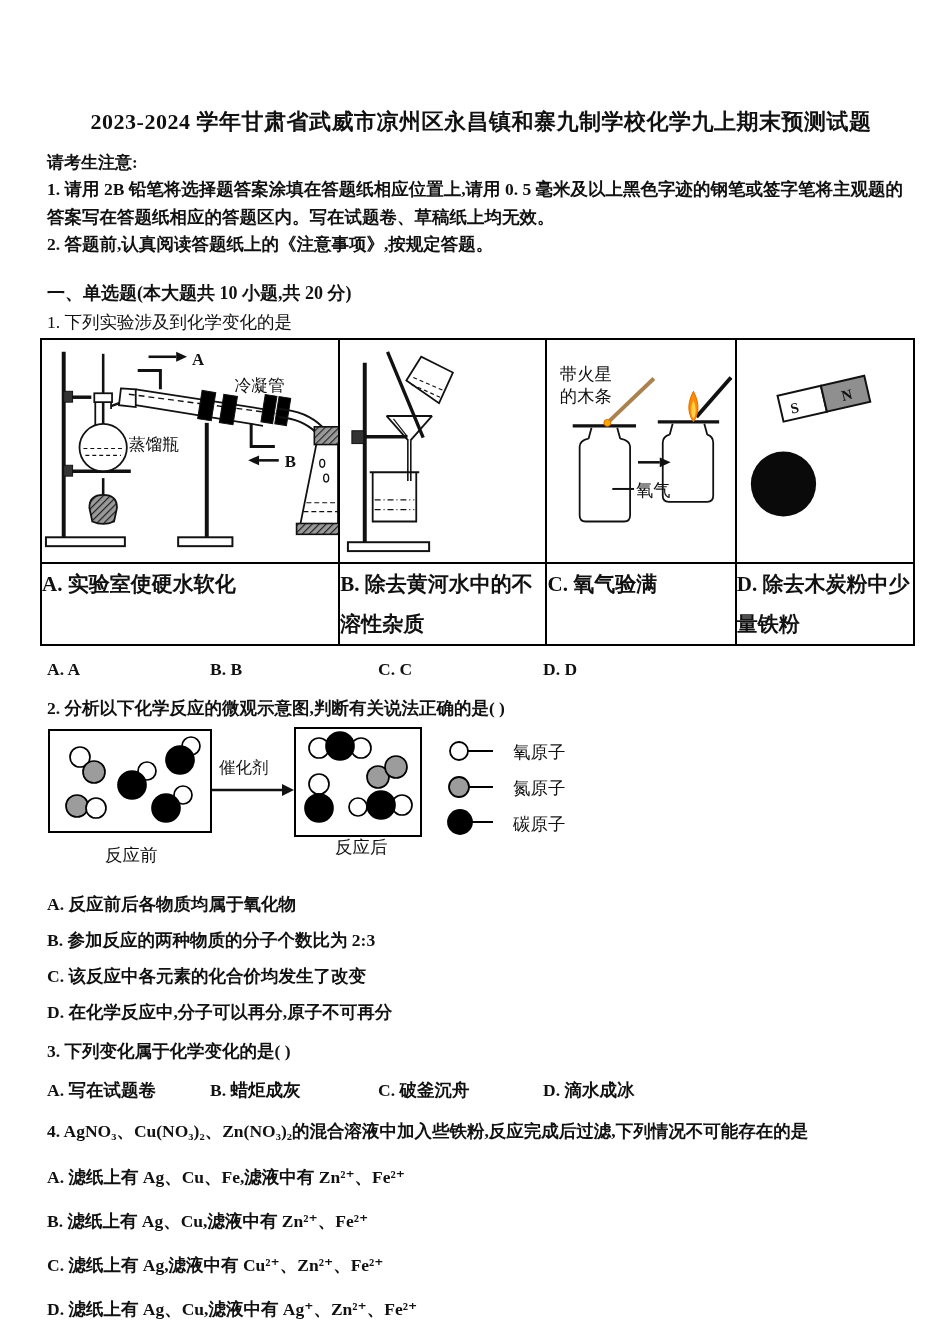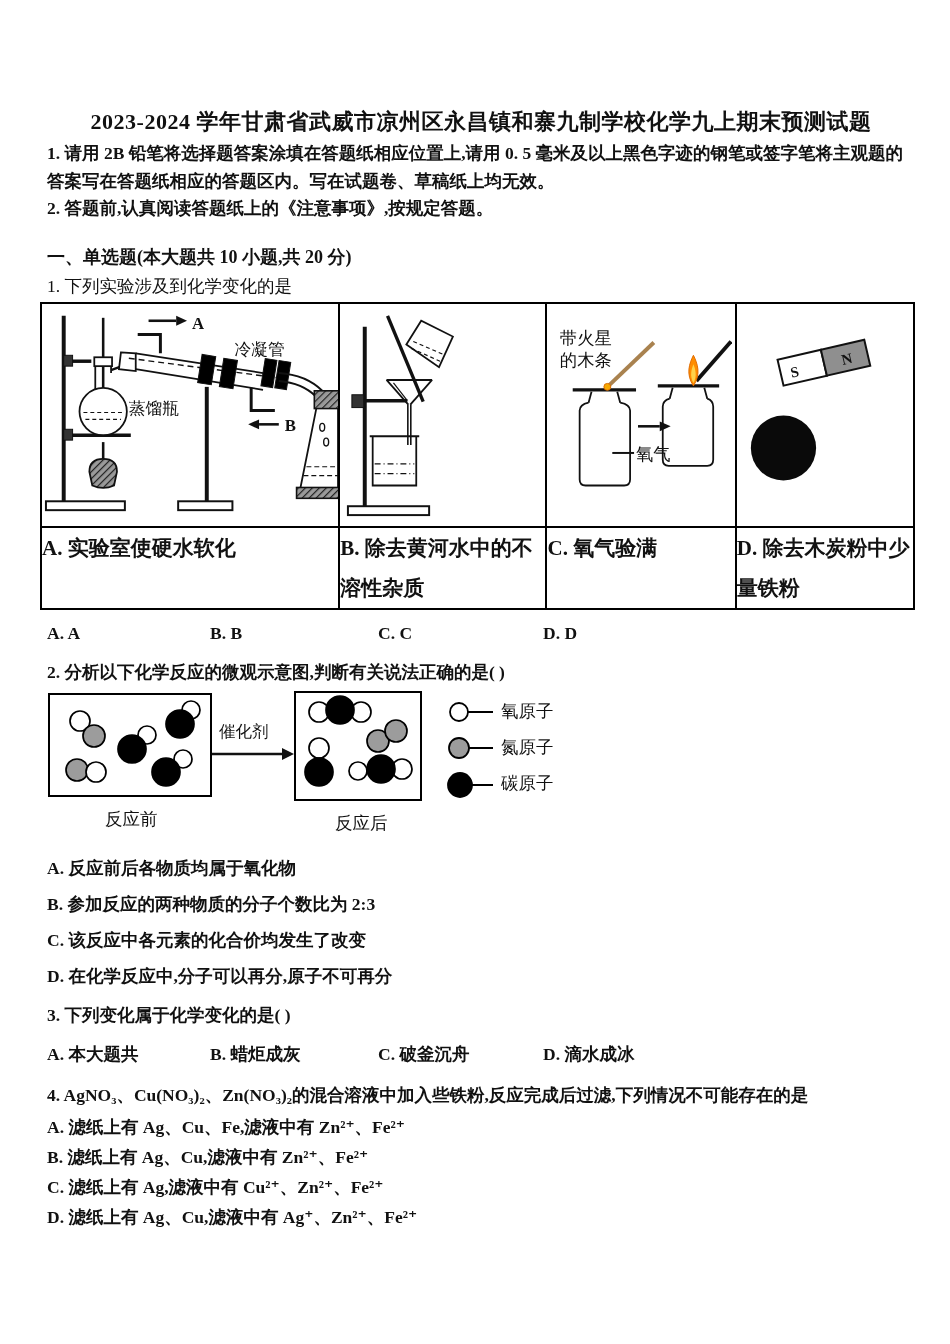--- a/index.html
+++ b/index.html
@@ -26,37 +26,38 @@
   .opt-row { display:flex; margin-top:14px; font-size:17.5px; font-weight:bold; }
   .opt-row span:nth-child(1){ width:163px; }
   .opt-row span:nth-child(2){ width:168px; }
   .opt-row span:nth-child(3){ width:165px; }
   .q2-stem { margin-top:16px; }
   .diagram { position:relative; height:152px; margin-top:6px; }
   .mol-box { position:absolute; background:#fff; }
   .diag-label { position:absolute; font-size:17.5px; }
   .arrow-label { position:absolute; font-size:16.5px; }
   .legend { position:absolute; left:400px; top:8px; }
-  .legend-row { display:flex; align-items:flex-start; height:29px; margin-bottom:7px; }
+  .legend-row { display:flex; align-items:flex-end; height:29px; margin-bottom:7px;gap:12px; }
   .legend-row .lg-label { font-size:17.5px; margin-left:4px; }
   .option-line { font-size:17.5px; font-weight:bold; line-height:22px; margin-top:14px; }
   .q2-opts { margin-top:12px; }
-  .q4-block .option-line { margin-top:8px; }
+  .q4-block .option-line { margin-top:22px; }
   svg { display:block; }
   svg text { font-family:"Liberation Serif","DejaVu Sans",serif; fill:#111; }
 </style>
 </head>
 <body>
 
 <div class="page">
   <div class="content">
 
     <h1 class="title">2023-2024 学年甘肃省武威市凉州区永昌镇和寨九制学校化学九上期末预测试题</h1>
 
     <div>
+      <div class="notice-heading">请考生注意:</div>
       <div class="notice-line">1. 请用 2B 铅笔将选择题答案涂填在答题纸相应位置上,请用 0. 5 毫米及以上黑色字迹的钢笔或签字笔将主观题的</div>
       <div class="notice-line">答案写在答题纸相应的答题区内。写在试题卷、草稿纸上均无效。</div>
       <div class="notice-line">2. 答题前,认真阅读答题纸上的《注意事项》,按规定答题。</div>
     </div>
 
     <div class="section-heading">一、单选题(本大题共 10 小题,共 20 分)</div>
 
     <div class="stem">1. 下列实验涉及到化学变化的是</div>
 
     <table class="q1">
@@ -258,21 +259,21 @@
           <circle cx="67" cy="21" r="10" fill="#ffffff" stroke="#000" stroke-width="1.7"></circle>
           <circle cx="46" cy="19" r="14" fill="#000000" stroke="#000" stroke-width="1.7"></circle>
           <circle cx="84" cy="50" r="11" fill="#9c9c9c" stroke="#000" stroke-width="1.7"></circle>
           <circle cx="102" cy="40" r="11" fill="#9c9c9c" stroke="#000" stroke-width="1.7"></circle>
           <circle cx="25" cy="57" r="10" fill="#ffffff" stroke="#000" stroke-width="1.7"></circle>
           <circle cx="25" cy="81" r="14" fill="#000000" stroke="#000" stroke-width="1.7"></circle>
           <circle cx="64" cy="80" r="9" fill="#ffffff" stroke="#000" stroke-width="1.7"></circle>
           <circle cx="108" cy="78" r="10" fill="#ffffff" stroke="#000" stroke-width="1.7"></circle>
           <circle cx="87" cy="78" r="14" fill="#000000" stroke="#000" stroke-width="1.7"></circle>
         </svg>
-      <div class="diag-label" style="left:288px; top:120px;">反应后</div>
+      <div class="diag-label" style="left:288px; top:108px;">反应后</div>
 
       <div class="legend">
         <div class="legend-row">
           <svg width="50" height="26" viewBox="0 0 50 26">
             <circle cx="12" cy="13" r="9" stroke="#000" stroke-width="1.8" fill="#ffffff"></circle>
             <line x1="21" y1="13" x2="46" y2="13" stroke="#000" stroke-width="2"></line>
           </svg>
           <span class="lg-label">氧原子</span>
         </div>
         <div class="legend-row">
@@ -294,21 +295,21 @@
 
     <div class="q2-opts">
       <div class="option-line">A. 反应前后各物质均属于氧化物</div>
       <div class="option-line">B. 参加反应的两种物质的分子个数比为 2:3</div>
       <div class="option-line">C. 该反应中各元素的化合价均发生了改变</div>
       <div class="option-line">D. 在化学反应中,分子可以再分,原子不可再分</div>
     </div>
 
     <div class="stem bold" style="margin-top:16px;">3. 下列变化属于化学变化的是(      )</div>
     <div class="opt-row">
-      <span>A. 本大题共</span>
+      <span>A. 写在试题卷</span>
       <span>B. 蜡炬成灰</span>
       <span>C. 破釜沉舟</span>
       <span>D. 滴水成冰</span>
     </div>
 
     <div class="q4-block">
       <div class="stem bold" style="margin-top:17px;">4. AgNO₃、Cu(NO₃)₂、Zn(NO₃)₂的混合溶液中加入些铁粉,反应完成后过滤,下列情况不可能存在的是</div>
       <div class="option-line">A. 滤纸上有 Ag、Cu、Fe,滤液中有 Zn²⁺、Fe²⁺</div>
       <div class="option-line">B. 滤纸上有 Ag、Cu,滤液中有 Zn²⁺、Fe²⁺</div>
       <div class="option-line">C. 滤纸上有 Ag,滤液中有 Cu²⁺、Zn²⁺、Fe²⁺</div>

